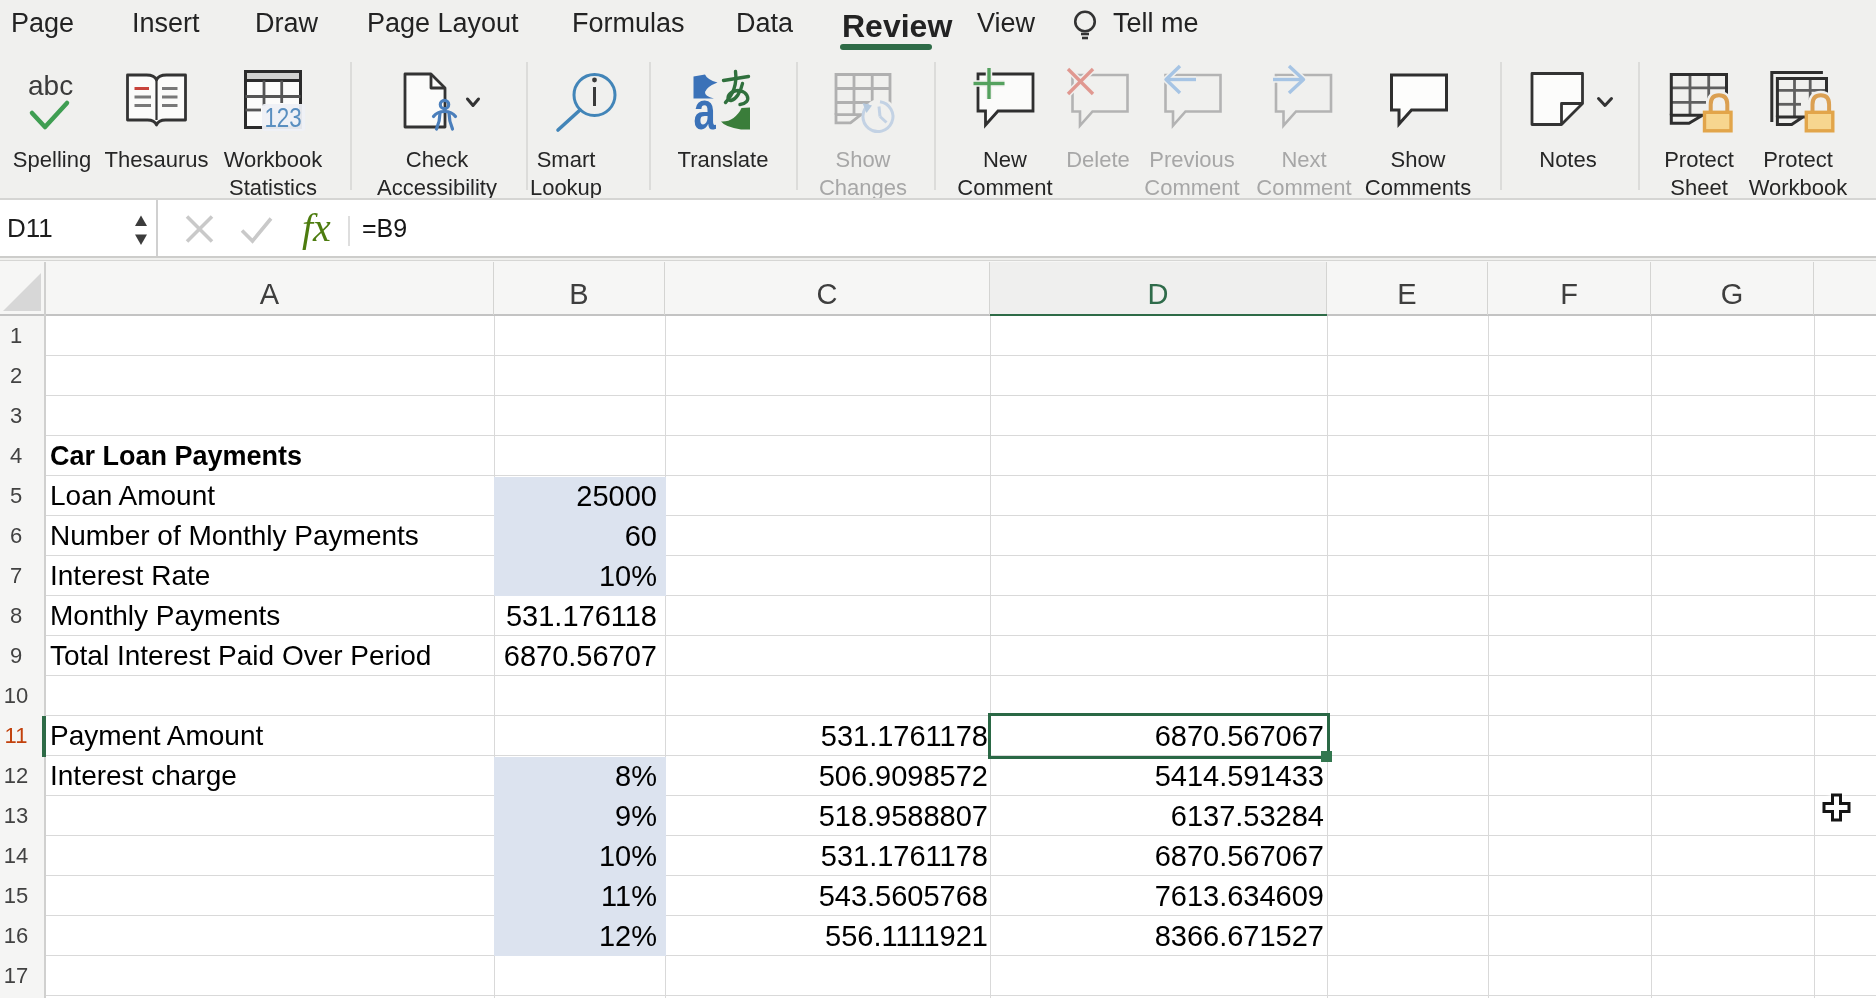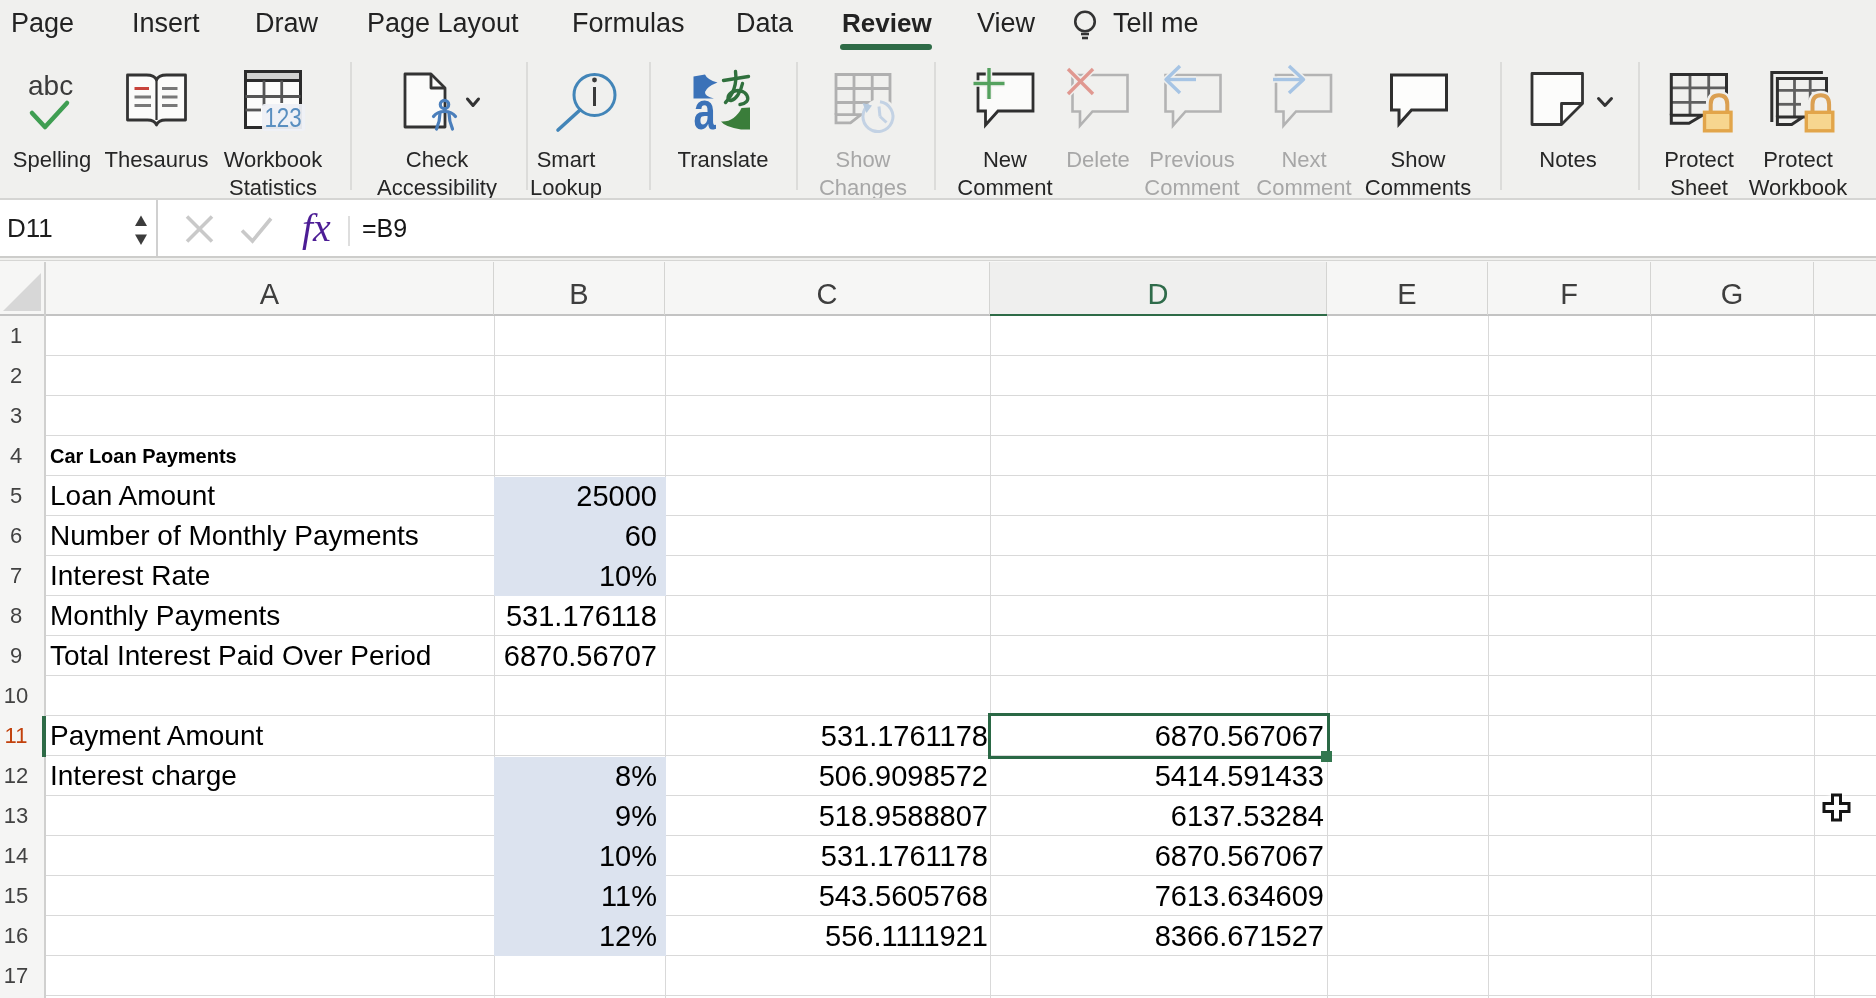--- a/index.html
+++ b/index.html
@@ -1,31 +1,31 @@
 <!DOCTYPE html>
 <html><head>
 <meta charset="utf-8">
 <style>
   * { margin:0; padding:0; box-sizing:border-box; }
   html,body { width:1876px; height:998px; overflow:hidden; }
   body { font-family:"Liberation Sans", sans-serif; background:#f0f0ee; position:relative; }
   .abs { position:absolute; }
   
   .tab { position:absolute; top:8px; font-size:27px; color:#232323; font-weight:500; white-space:nowrap; }
-  .tab.active { font-weight:700; font-size:26px; }
+  .tab.active { font-weight:700; font-size:32px; }
   #review-underline { position:absolute; left:840px; top:43.5px; width:92px; height:6px; border-radius:3px; background:#2e6b47; }
   
   .vsep { position:absolute; top:62px; height:128px; width:1.5px; background:#dcdcda; }
   .rlabel { position:absolute; top:146px; width:300px; text-align:center; font-size:22px; line-height:28px; color:#262626; white-space:pre-line; }
   .rlabel.dis { color:#a7a7a7; }
   
   #fbar { position:absolute; left:0; top:198px; width:1876px; height:60px; background:#ffffff; border-top:2px solid #d5d5d3; border-bottom:2px solid #cdcdcb; }
   #namebox-border { position:absolute; left:156px; top:200px; width:2px; height:56px; background:#d0d0d0; }
   #nbtext { position:absolute; left:7px; top:200px; height:56px; line-height:56px; font-size:26px; color:#1d1d1d; }
-  #fxtext { position:absolute; left:302px; top:199px; height:58px; line-height:58px; font-family:"Liberation Serif", serif; font-style:italic; font-size:40px; color:#4c1d95; }
+  #fxtext { position:absolute; left:302px; top:199px; height:58px; line-height:58px; font-family:"Liberation Serif", serif; font-style:italic; font-size:40px; color:#4d7c0f; }
   #fsep { position:absolute; left:348px; top:216px; width:2px; height:30px; background:#dedede; }
   #formula { position:absolute; left:362px; top:200px; height:56px; line-height:56px; font-size:25px; color:#141414; }
   
   #colheaders { position:absolute; left:0; top:260px; width:1876px; height:56px; background:#f6f6f5; border-top:1.5px solid #d6d6d4; border-bottom:2.5px solid #c3c3c3; }
   .colh { position:absolute; top:262px; height:53px; line-height:64px; text-align:center; font-size:29px; overflow:hidden; color:#3e3e3e; border-right:1.5px solid #d4d4d2; }
   .colh.sel { background:#efefee; color:#2f6b4a; }
   #dgreen { position:absolute; left:990px; top:314px; width:337px; height:5px; background:#2e6b47; }
   #corner { position:absolute; left:0; top:262px; width:44px; height:52px; }
   #corner .tri { position:absolute; right:3px; bottom:3px; width:0; height:0; border-left:38px solid transparent; border-bottom:38px solid #d7d7d7; }
   #gutter { position:absolute; left:0; top:316px; width:44px; height:682px; background:#f5f5f4; }
@@ -296,21 +296,21 @@
   <div class="rown" style="top:676px;">10</div>
   <div class="rown sel" style="top:716px;">11</div>
   <div class="rown" style="top:756px;">12</div>
   <div class="rown" style="top:796px;">13</div>
   <div class="rown" style="top:836px;">14</div>
   <div class="rown" style="top:876px;">15</div>
   <div class="rown" style="top:916px;">16</div>
   <div class="rown" style="top:956px;">17</div>
   <div id="rowbar"></div>
 
-  <div class="ct " style="left:50px; width:440px; top:436px;font-size:20px;"><b>Car Loan Payments</b></div>
+  <div class="ct " style="left:50px; width:440px; top:436px;font-size:27px;"><b>Car Loan Payments</b></div>
   <div class="ct " style="left:50px; width:440px; top:476px;">Loan Amount</div>
   <div class="ct " style="left:50px; width:440px; top:516px;">Number of Monthly Payments</div>
   <div class="ct " style="left:50px; width:440px; top:556px;">Interest Rate</div>
   <div class="ct " style="left:50px; width:440px; top:596px;">Monthly Payments</div>
   <div class="ct " style="left:50px; width:440px; top:636px;">Total Interest Paid Over Period</div>
   <div class="ct " style="left:50px; width:440px; top:716px;">Payment Amount</div>
   <div class="ct " style="left:50px; width:440px; top:756px;">Interest charge</div>
   <div class="ct num" style="left:494px; width:163px; top:476px;">25000</div>
   <div class="ct num" style="left:494px; width:163px; top:516px;">60</div>
   <div class="ct num" style="left:494px; width:163px; top:556px;">10%</div>

